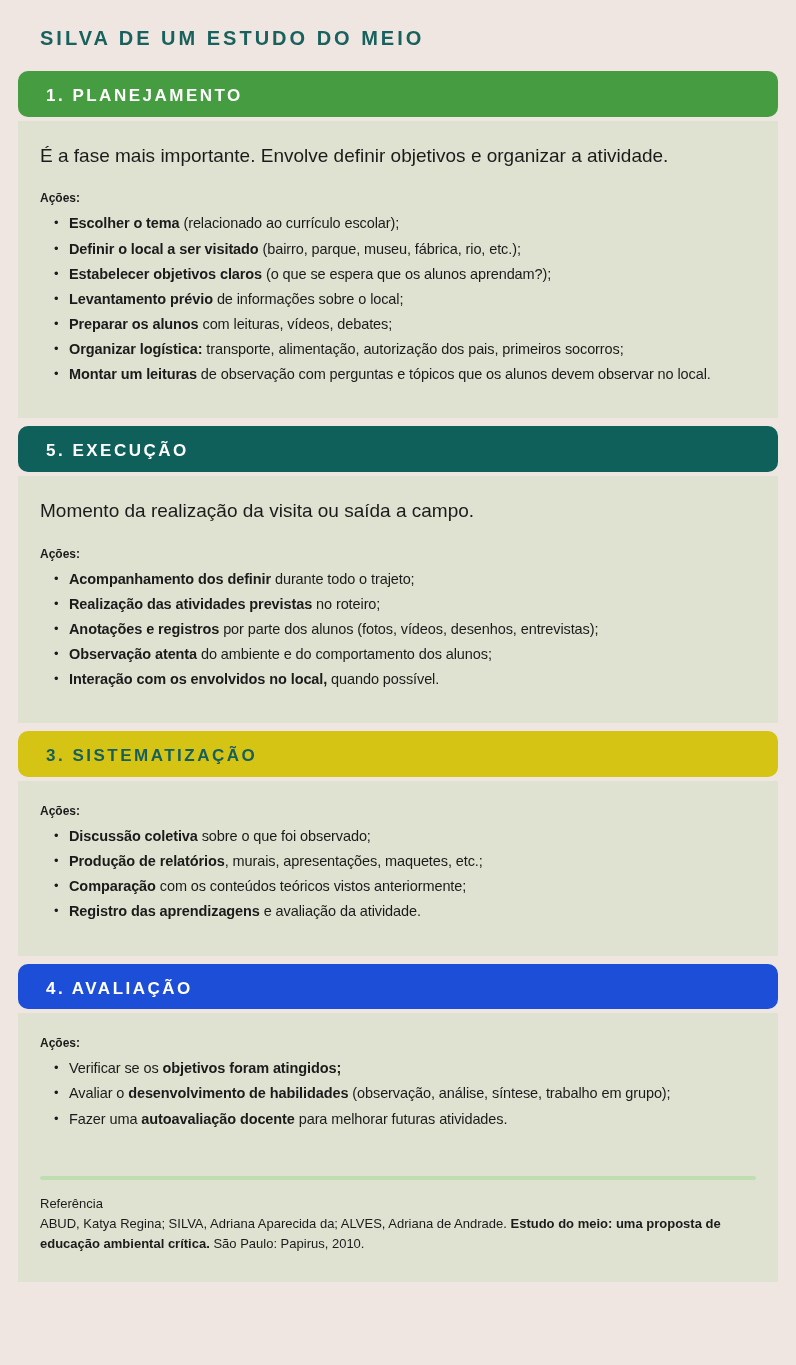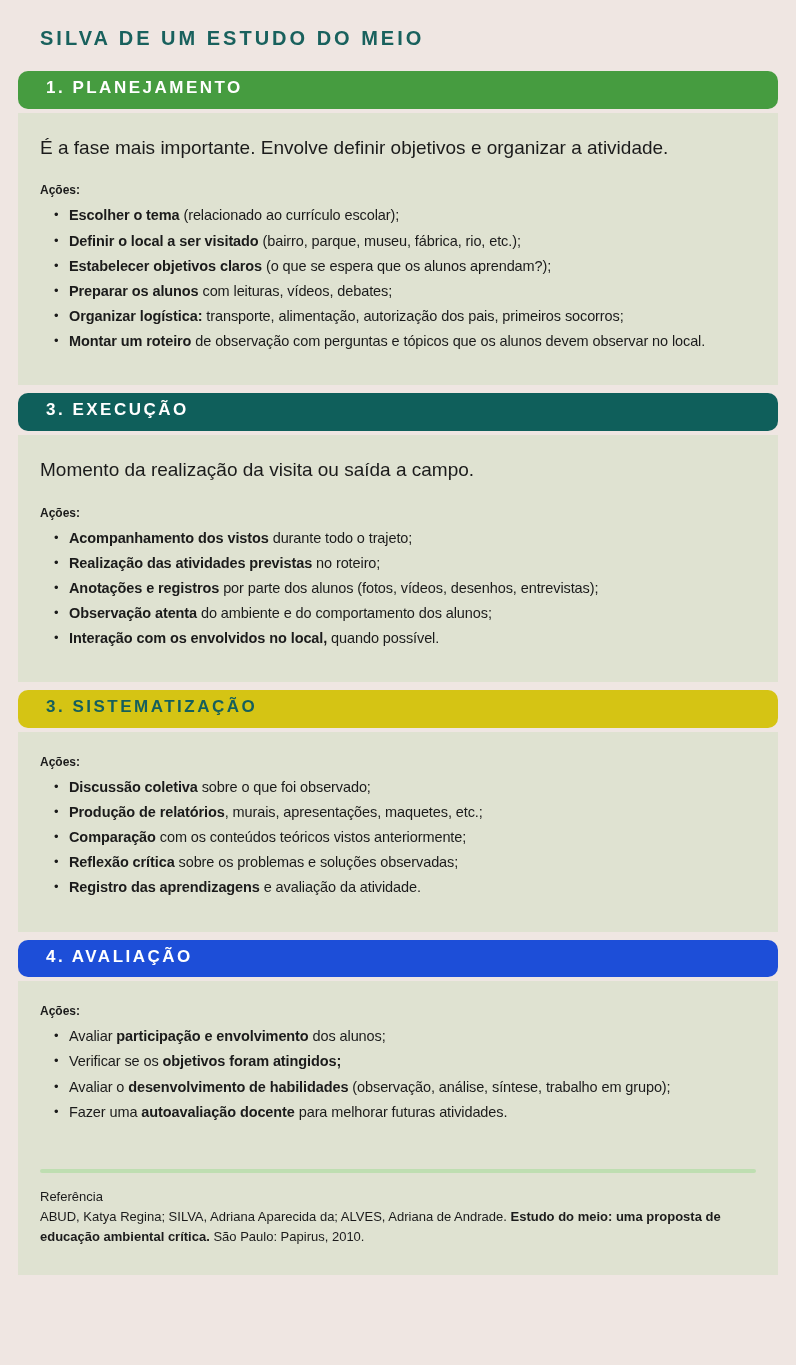--- a/index.html
+++ b/index.html
@@ -23,21 +23,21 @@
     font-size: 20px;
     font-weight: 800;
     letter-spacing: 3px;
     color: var(--title-color, #19615d);
   }
   section.stage {
     margin-bottom: 8px;
   }
   .hdr {
     border-radius: 10px;
-    padding: 8px 28px 11px;
+    padding: 16px 28px 11px;
     font-size: 17px;
     font-weight: 700;
     letter-spacing: 2.5px;
     line-height: 1.1;
   }
   .panel {
     background: var(--panel-bg, #dfe2d1);
     margin-top: 4px;
     padding: 23px 22px 28px;
   }
@@ -106,40 +106,41 @@
     <div class="panel">
       <p class="intro">É a fase mais importante. Envolve definir objetivos e organizar a atividade.</p>
       <p class="actions">Ações:</p>
       <ul class="action-list">
   <li><span class="pre"></span><b class="b">Escolher o tema</b><span class="post"> (relacionado ao currículo escolar);</span></li>
 
   <li><span class="pre"></span><b class="b">Definir o local a ser visitado</b><span class="post"> (bairro, parque, museu, fábrica, rio, etc.);</span></li>
 
   <li><span class="pre"></span><b class="b">Estabelecer objetivos claros</b><span class="post"> (o que se espera que os alunos aprendam?);</span></li>
 
+  <li><span class="pre"></span><b class="b">Levantamento prévio</b><span class="post"> de informações sobre o local;</span></li>
 
   <li><span class="pre"></span><b class="b">Preparar os alunos</b><span class="post"> com leituras, vídeos, debates;</span></li>
 
   <li><span class="pre"></span><b class="b">Organizar logística:</b><span class="post"> transporte, alimentação, autorização dos pais, primeiros socorros;</span></li>
 
-  <li><span class="pre"></span><b class="b">Montar um roteiro</b><span class="post"> de observação com perguntas e tópicos que os alunos devem observar no local.</span></li>
+  <li><span class="pre"></span><b class="b">Montar um leituras</b><span class="post"> de observação com perguntas e tópicos que os alunos devem observar no local.</span></li>
 </ul>
 
     </div>
   </section>
 
   <section class="stage">
     <div class="hdr" style="background: rgb(15, 95, 91); color: rgb(255, 255, 255);">
-      <span class="hdr-label">3. EXECUÇÃO</span>
+      <span class="hdr-label">5. EXECUÇÃO</span>
     </div>
     <div class="panel">
       <p class="intro">Momento da realização da visita ou saída a campo.</p>
       <p class="actions">Ações:</p>
       <ul class="action-list">
-  <li><span class="pre"></span><b class="b">Acompanhamento dos vistos</b><span class="post"> durante todo o trajeto;</span></li>
+  <li><span class="pre"></span><b class="b">Acompanhamento dos definir</b><span class="post"> durante todo o trajeto;</span></li>
 
   <li><span class="pre"></span><b class="b">Realização das atividades previstas</b><span class="post"> no roteiro;</span></li>
 
   <li><span class="pre"></span><b class="b">Anotações e registros</b><span class="post"> por parte dos alunos (fotos, vídeos, desenhos, entrevistas);</span></li>
 
   <li><span class="pre"></span><b class="b">Observação atenta</b><span class="post"> do ambiente e do comportamento dos alunos;</span></li>
 
   <li><span class="pre"></span><b class="b">Interação com os envolvidos no local,</b><span class="post"> quando possível.</span></li>
 </ul>
 
@@ -152,36 +153,34 @@
     </div>
     <div class="panel">
       <p class="actions">Ações:</p>
       <ul class="action-list">
   <li><span class="pre"></span><b class="b">Discussão coletiva</b><span class="post"> sobre o que foi observado;</span></li>
 
   <li><span class="pre"></span><b class="b">Produção de relatórios</b><span class="post">, murais, apresentações, maquetes, etc.;</span></li>
 
   <li><span class="pre"></span><b class="b">Comparação</b><span class="post"> com os conteúdos teóricos vistos anteriormente;</span></li>
 
-  <li><span class="pre"></span><b class="b">Reflexão crítica</b><span class="post"> sobre os problemas e soluções observadas;</span></li>
 
   <li><span class="pre"></span><b class="b">Registro das aprendizagens</b><span class="post"> e avaliação da atividade.</span></li>
 </ul>
 
     </div>
   </section>
 
   <section class="stage">
     <div class="hdr" style="background: #1d4ed8; color: rgb(255, 255, 255);">
       <span class="hdr-label">4. AVALIAÇÃO</span>
     </div>
     <div class="panel">
       <p class="actions">Ações:</p>
       <ul class="action-list">
-  <li><span class="pre">Avaliar </span><b class="b">participação e envolvimento</b><span class="post"> dos alunos;</span></li>
 
   <li><span class="pre">Verificar se os </span><b class="b">objetivos foram atingidos;</b><span class="post"></span></li>
 
   <li><span class="pre">Avaliar o </span><b class="b">desenvolvimento de habilidades</b><span class="post"> (observação, análise, síntese, trabalho em grupo);</span></li>
 
   <li><span class="pre">Fazer uma </span><b class="b">autoavaliação docente</b><span class="post"> para melhorar futuras atividades.</span></li>
 </ul>
       <div class="ref">
         <div class="divider"></div>
         <p class="ref-label">Referência</p>

